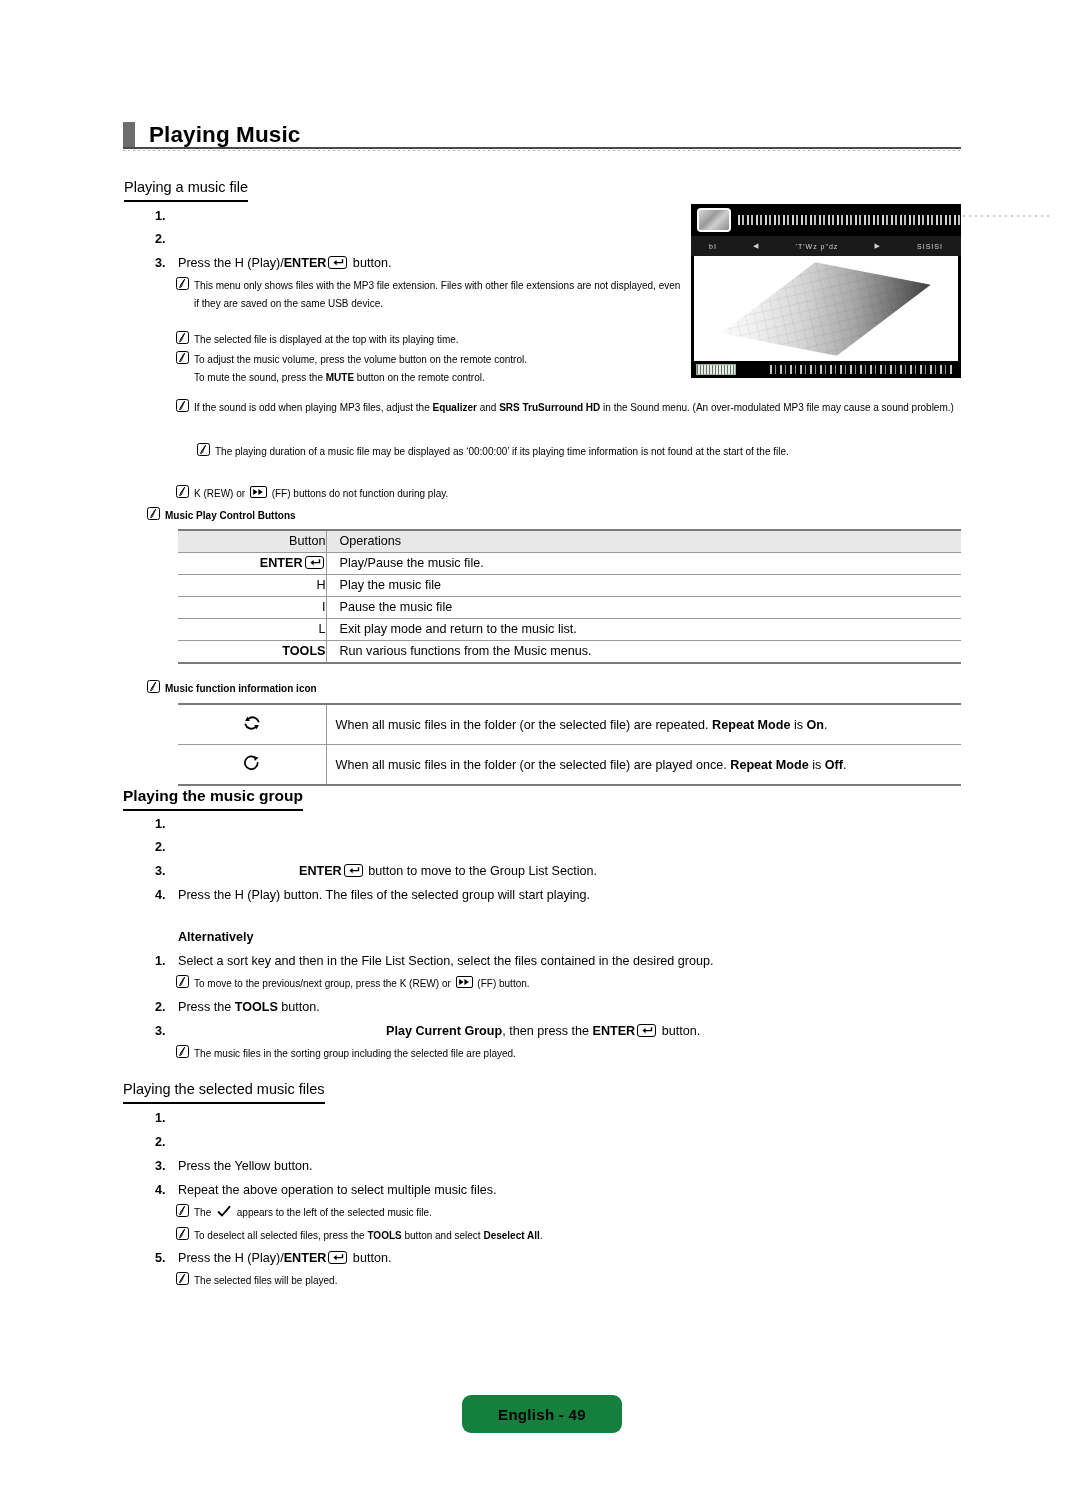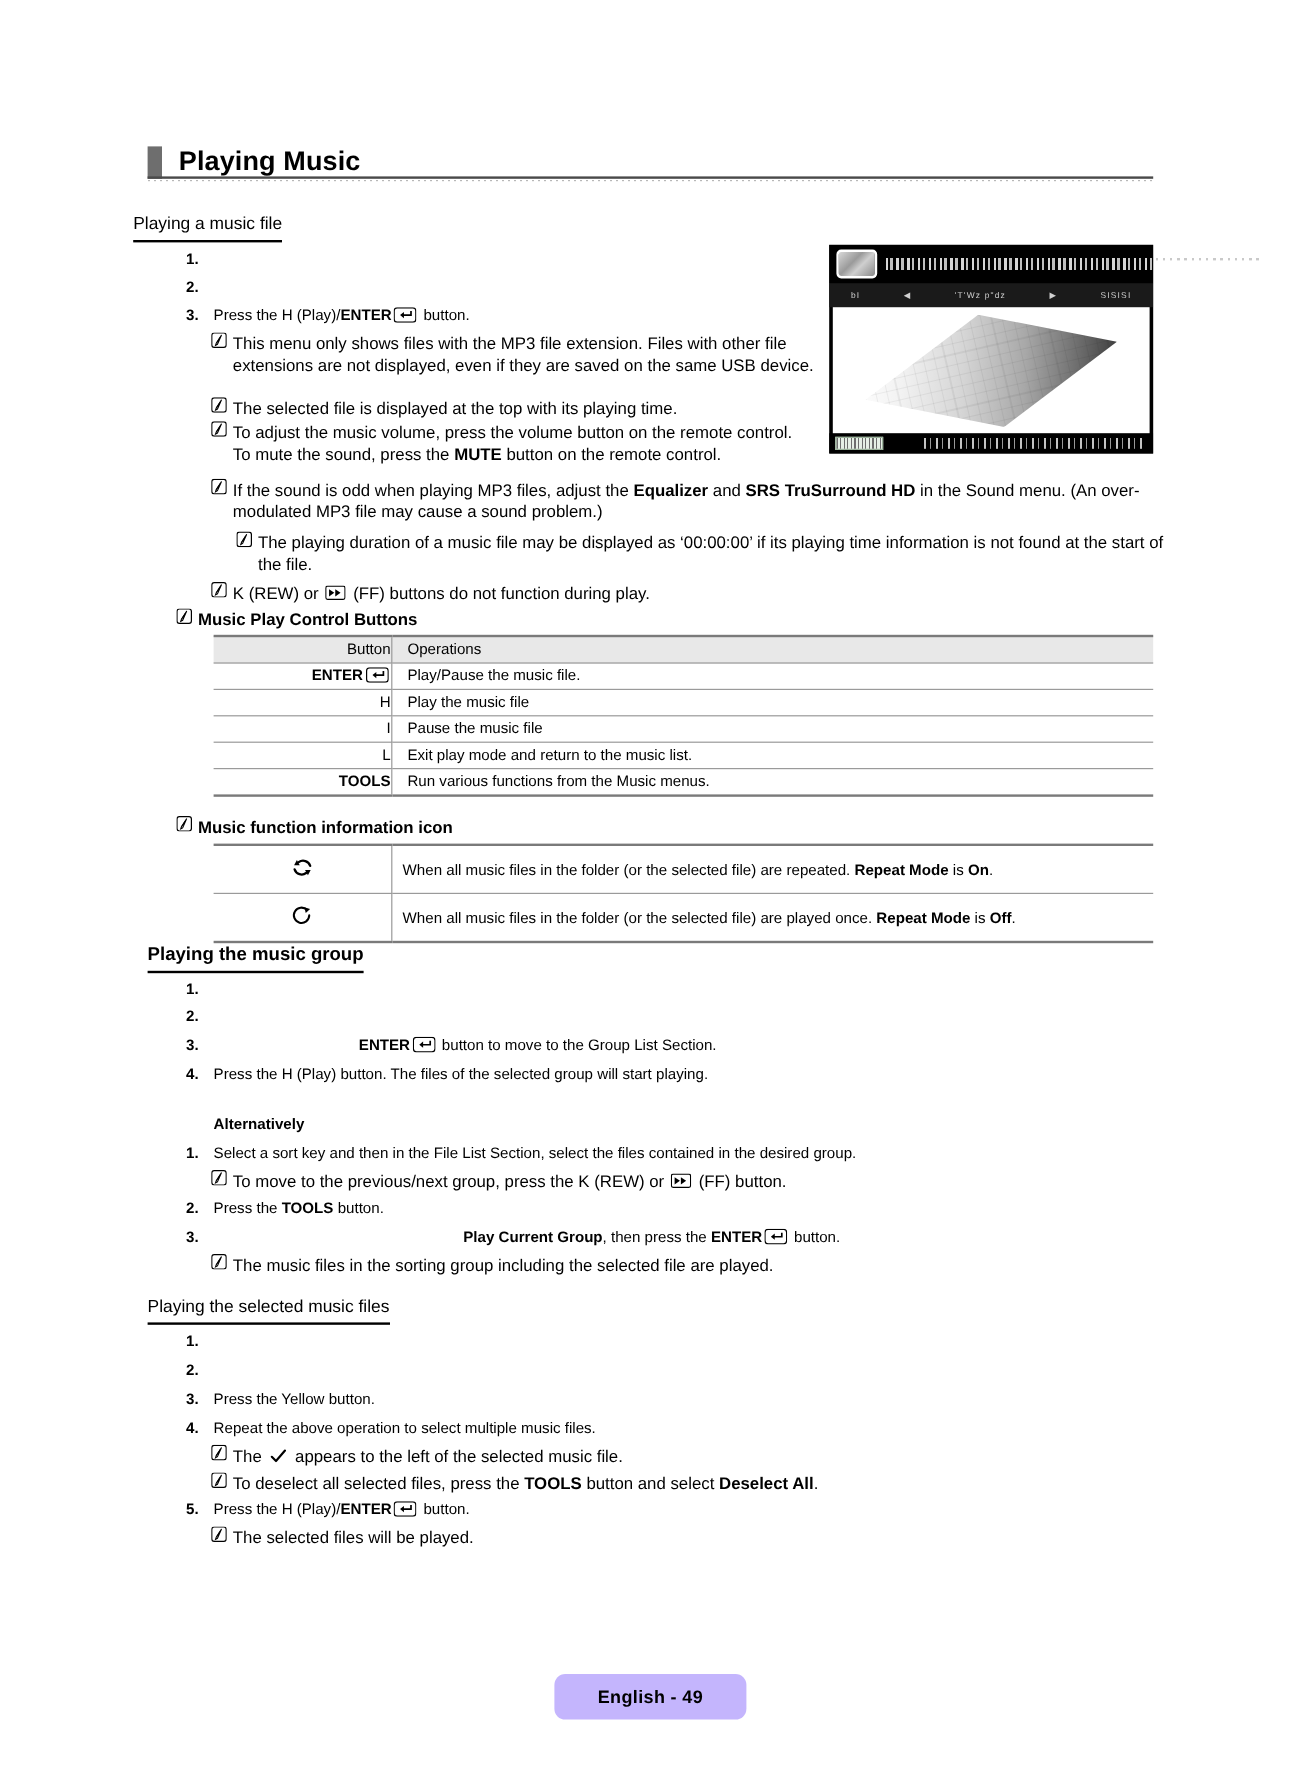--- a/index.html
+++ b/index.html
@@ -68,21 +68,21 @@
   .ff-ico {
     display:inline-block; width:17px; height:12px; vertical-align:-1px; margin:0 2px;
   }
   .ff-ico svg{ display:block; }
 
   
   .chk-ico { display:inline-block; width:14px; height:13px; vertical-align:-2px; margin:0 3px; }
   .chk-ico svg{ display:block; }
 
   
-  .nline { position:absolute; display:flex; align-items:flex-start; font-size:14px; line-height:18px; }
+  .nline { position:absolute; display:flex; align-items:flex-start; font-size:10px; line-height:18px; }
   .nline .ntext { display:block; }
 
   
   table.doc {
     position:absolute; border-collapse:collapse; font-size:12.6px;
   }
   table.doc td, table.doc th {
     border-top:1px solid #9a9a9a;
     border-bottom:1px solid #9a9a9a;
     padding:3px 0 4px 0;
@@ -163,21 +163,21 @@
     opacity:.9;
   }
   .tv-dots {
     position:absolute; left:963px; top:215px; width:90px; height:2px;
     background-image:repeating-linear-gradient(to right,#c9c9c9 0 2px,transparent 2px 6px);
   }
 
   
   .footer {
     position:absolute; left:462px; top:1395px; width:160px; height:38px;
-    background:#c4b5fd; border-radius:9px;
+    background:#15803d; border-radius:9px;
     display:flex; align-items:center; justify-content:center;
     font-size:15px; font-weight:bold; letter-spacing:.3px;
   }
 </style>
 </head>
 <body>
 
 <div class="page">
 
   <div class="title-row">
@@ -203,21 +203,21 @@
       <div class="tv-diamond"></div>
 
     </div>
     <div class="tv-bottom">
       <div class="tv-bl"></div>
       <div class="tv-br"></div>
     </div>
   </div>
   <div class="tv-dots"></div>
 
-  <div class="sec-head u" style="left:111px; top:180px;">Playing a music file</div>
+  <div class="sec-head u" style="left:124px; top:180px;">Playing a music file</div>
 
   <div class="num" style="left:155px; top:208px;">1.</div>
   <div class="num" style="left:155px; top:231px;">2.</div>
 
   <div class="num" style="left:155px; top:255px;">3.</div>
   <div class="t" style="left:178px; top:255px;">
     <span>Press the  H   (Play)/</span><b>ENTER</b><span class="enter-ico"><svg width="19" height="13" viewBox="0 0 19 13">
           <rect x="0.5" y="0.5" width="18" height="12" rx="2.5" fill="#fff" stroke="#000"></rect>
           <path d="M14.5 3.2 v3.4 H7.6" fill="none" stroke="#000" stroke-width="1.4"></path>
           <path d="M8.6 4.0 L5.4 6.6 L8.6 9.2 Z" fill="#000"></path>

